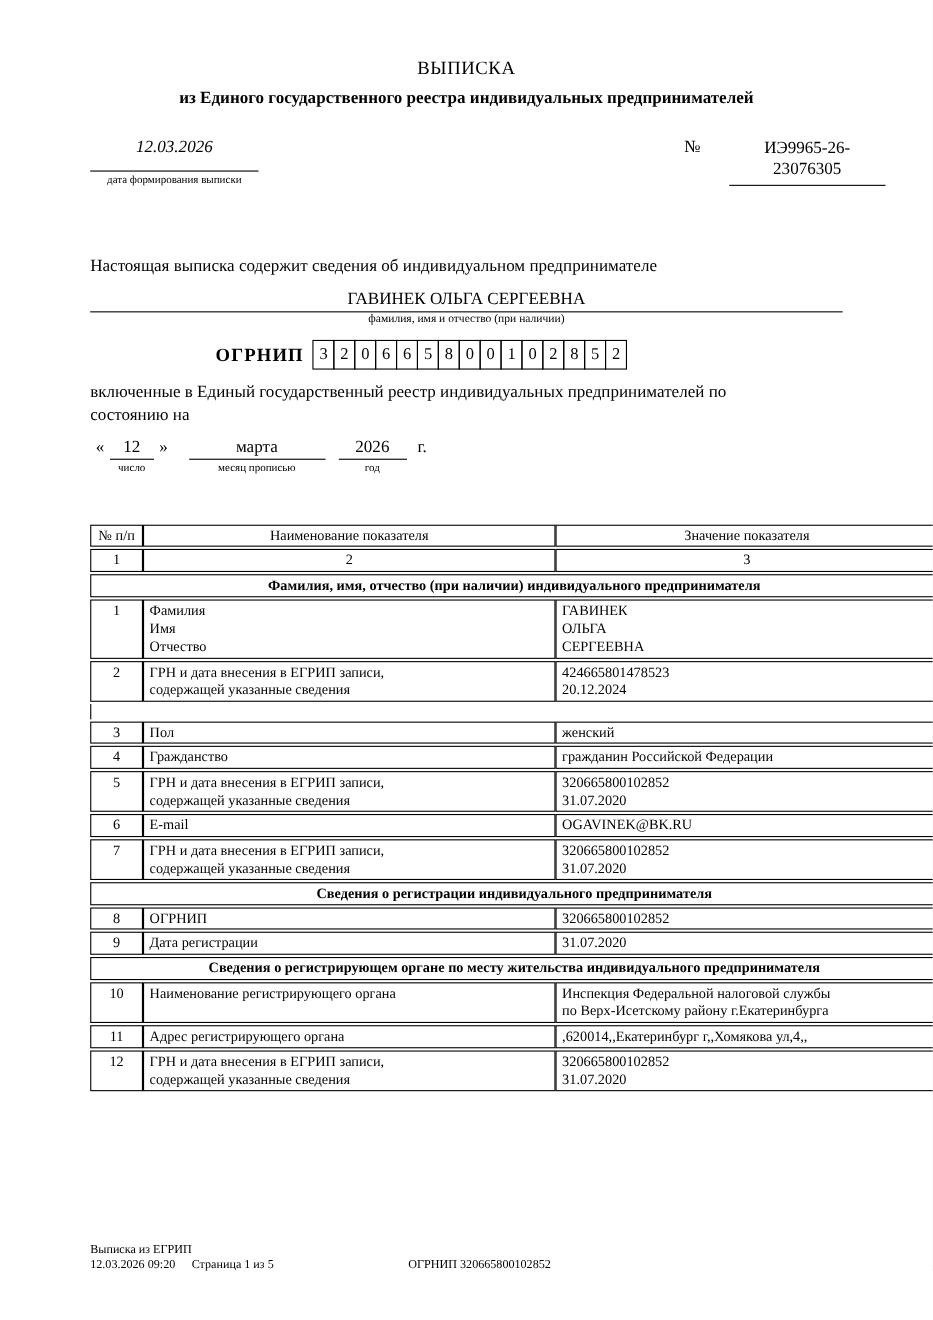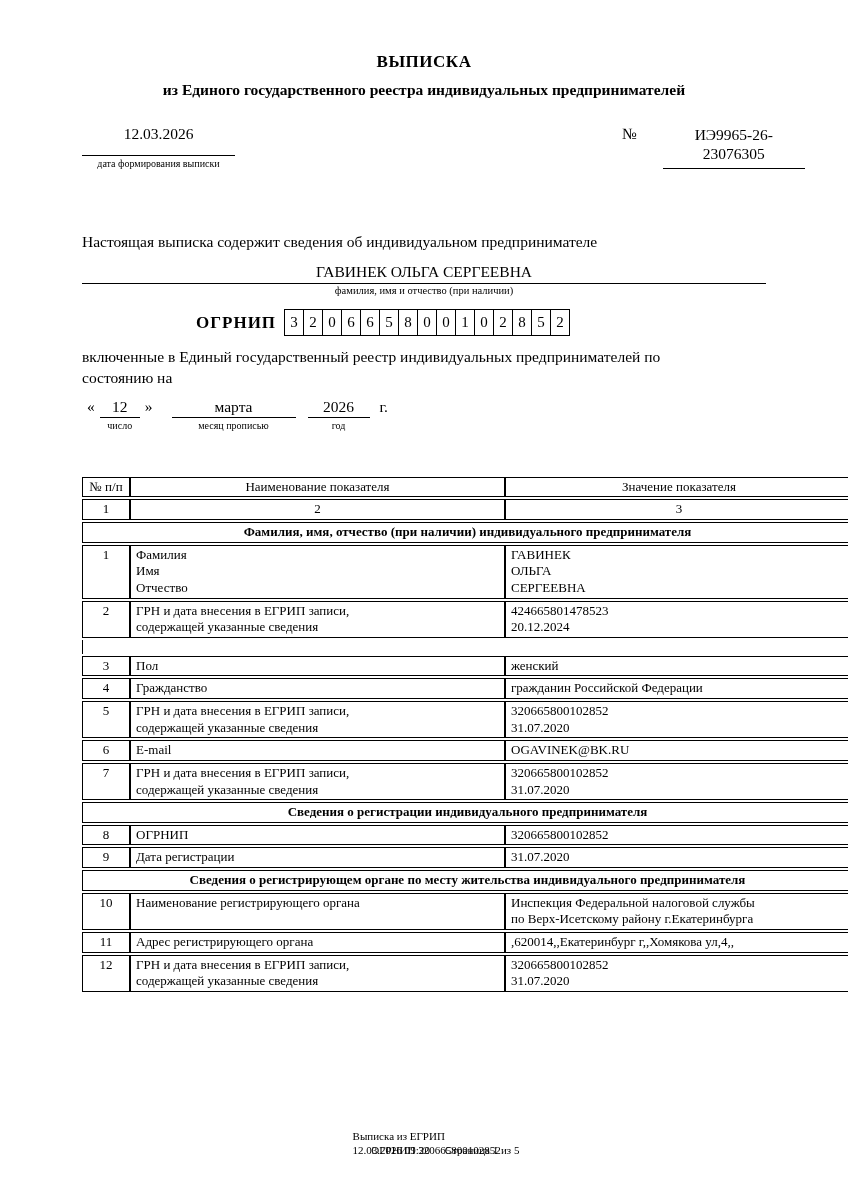--- a/index.html
+++ b/index.html
@@ -9,26 +9,26 @@
     background: #ffffff;
     color: #000;
     font-family: "Liberation Serif", "DejaVu Serif", serif;
     position: relative;
     margin: 0 auto;
     overflow: hidden;
   }
   .content { padding: 0 82px; }
 
   
-  .title { text-align: center; font-weight: bold; font-size: 17px; padding-top: 52px; letter-spacing: .5px; }
+  .title { text-align: center; font-weight: normal; font-size: 17px; padding-top: 52px; letter-spacing: .5px; }
   .subtitle { text-align: center; font-weight: bold; font-size: 15.5px; margin-top: 9px; }
 
   .hdr-row { position: relative; height: 72px; margin-top: 26px; }
   .date-block { position: absolute; left: 0; top: 0; width: 153px; text-align: center; font-size: 15.5px; }
-  .date-value { padding-bottom: 12px; border-bottom: 1px solid #000; }
+  .date-value { padding-bottom: 12px; border-bottom: 1px solid #000; font-style: italic; }
   .date-caption { font-size: 10px; padding-top: 2px; }
   .num-wrap { position: absolute; left: 540px; top: 0; display: flex; }
   .num-sign { font-size: 15.5px; margin-right: 26px; }
   .num-block { width: 142px; text-align: center; font-size: 15.5px; }
   .num-lines { border-bottom: 1px solid #000; padding-bottom: 4px; line-height: 1.25; }
 
   .intro { font-size: 15.5px; margin-top: 36px; }
 
   .name-block { margin-top: 12px; text-align: center; }
   .name-value { font-size: 15.5px; padding-bottom: 2px; border-bottom: 1px solid #000; }
@@ -65,21 +65,21 @@
   .col-name { width: 375px; }
   .col-value { width: 348px; }
   .th-row td { text-align: center; }
   .section-cell { text-align: center; font-weight: bold; }
   .spacer-cell { border-top: none !important; border-bottom: none !important; height: 14px; }
   .pre { white-space: pre-line; }
 
   
   .footer {
     position: absolute; left: 82px; right: 58px; top: 1130px;
-    display: flex; justify-content: center; align-items: flex-end;
+    display: flex; justify-content: flex-start; align-items: flex-end;
     font-size: 11px; line-height: 1.25;
   }
   .footer-left { text-align: left; }
   .footer-center { position: absolute; left: 50%; transform: translateX(-50%); bottom: 0; }
   .footer-right { text-align: right; }
 </style>
 </head>
 <body>
 
 <div class="page">

